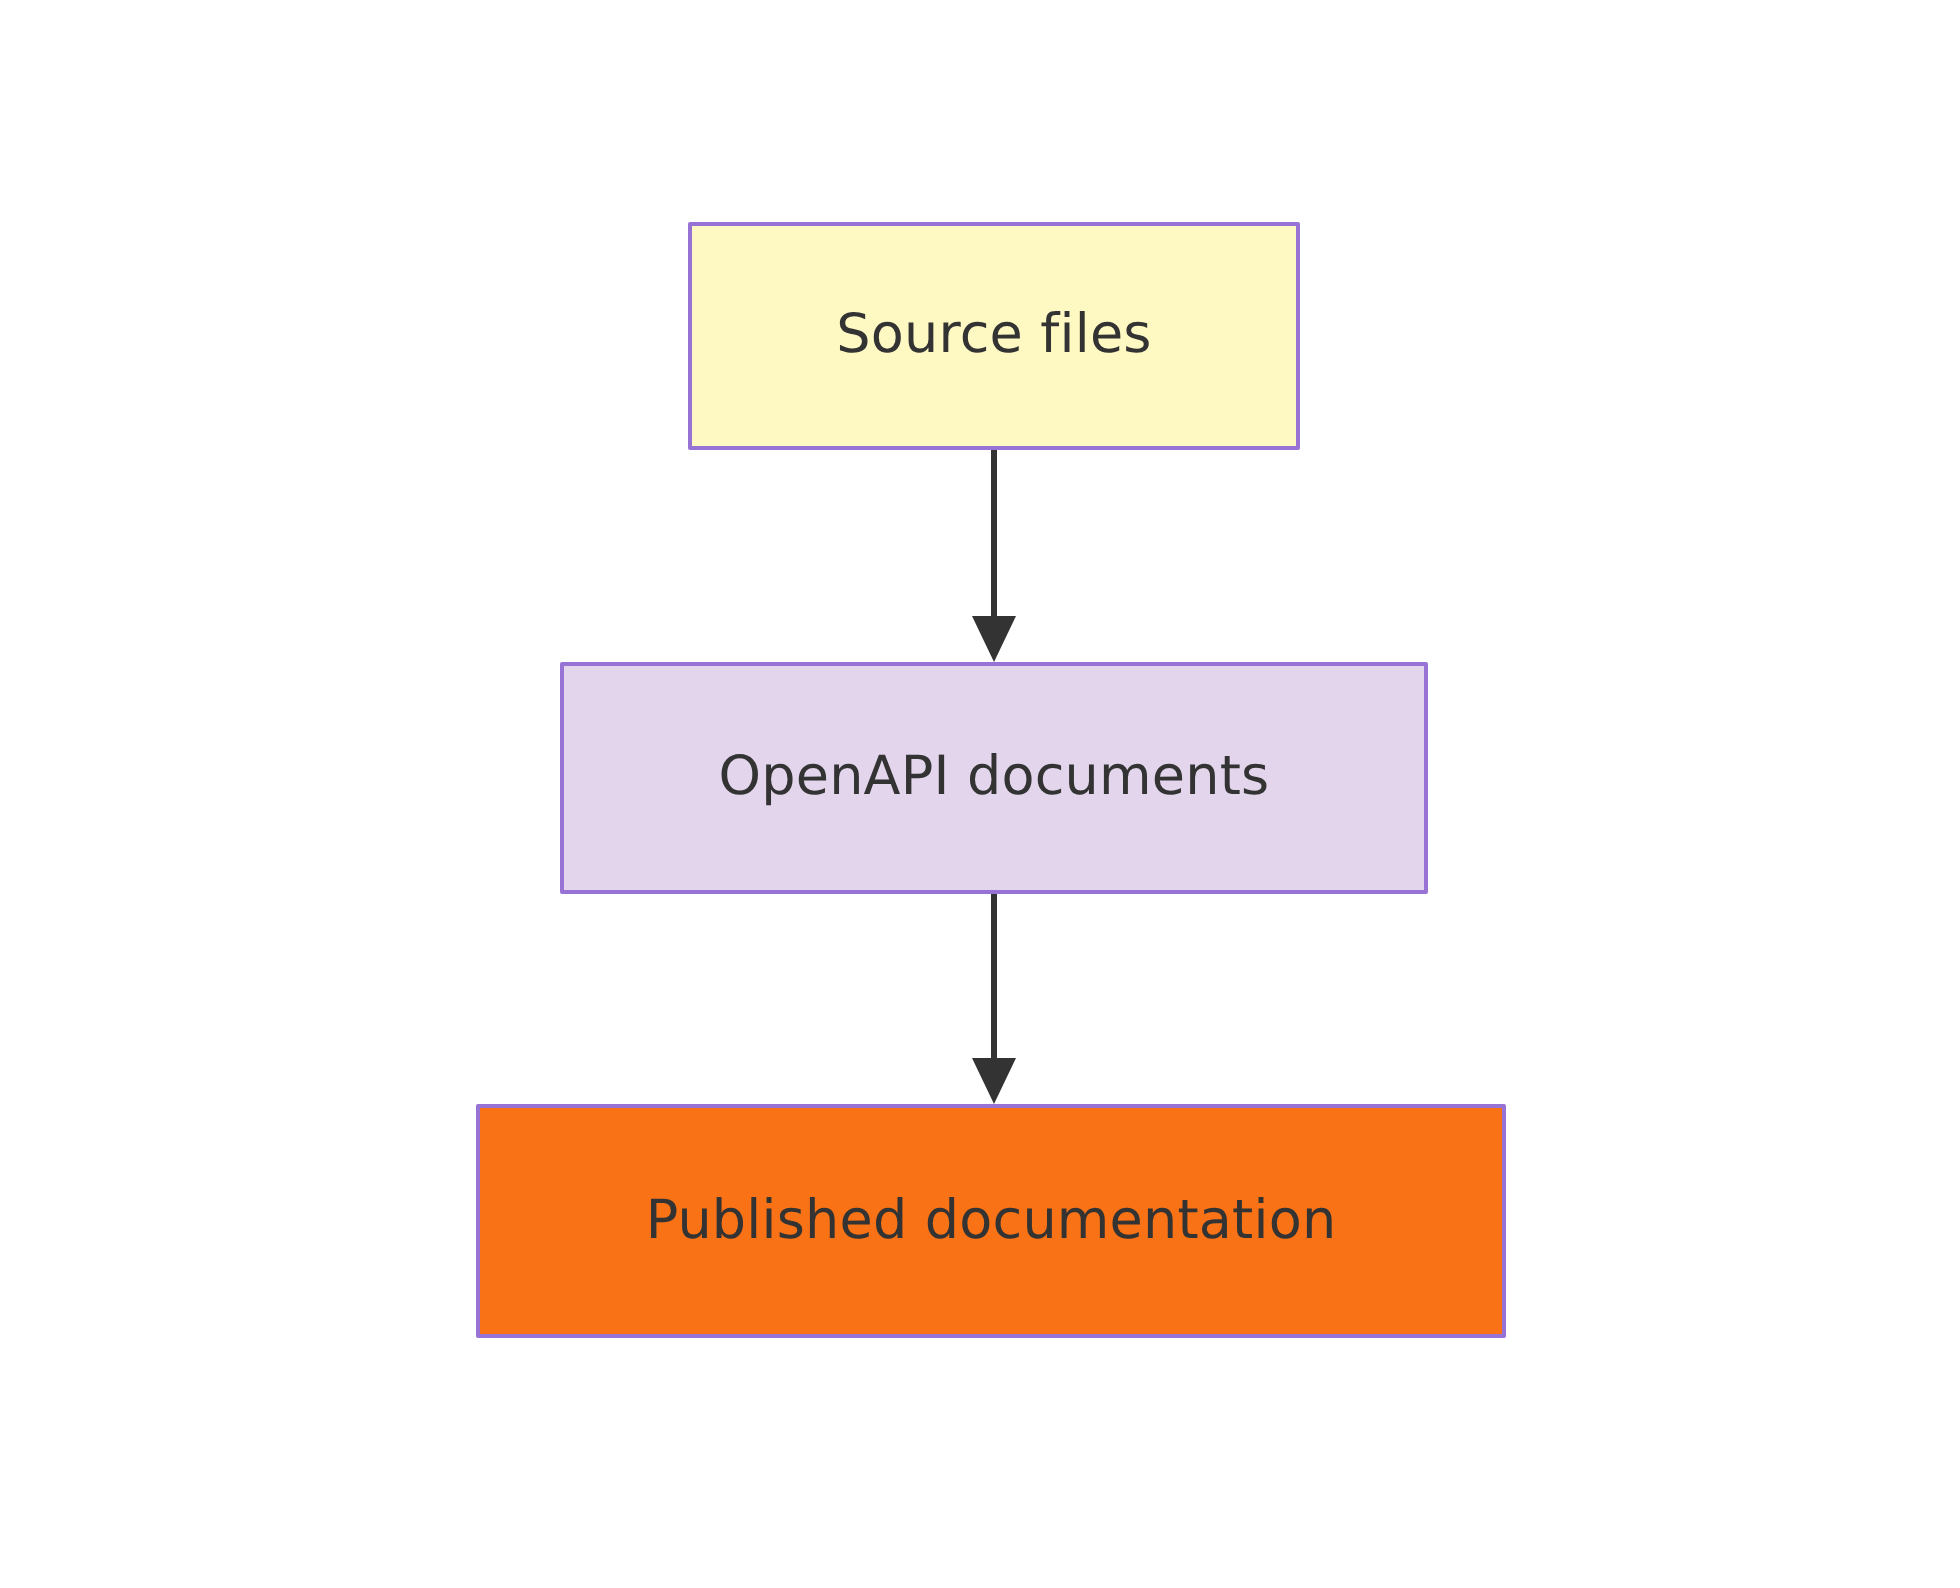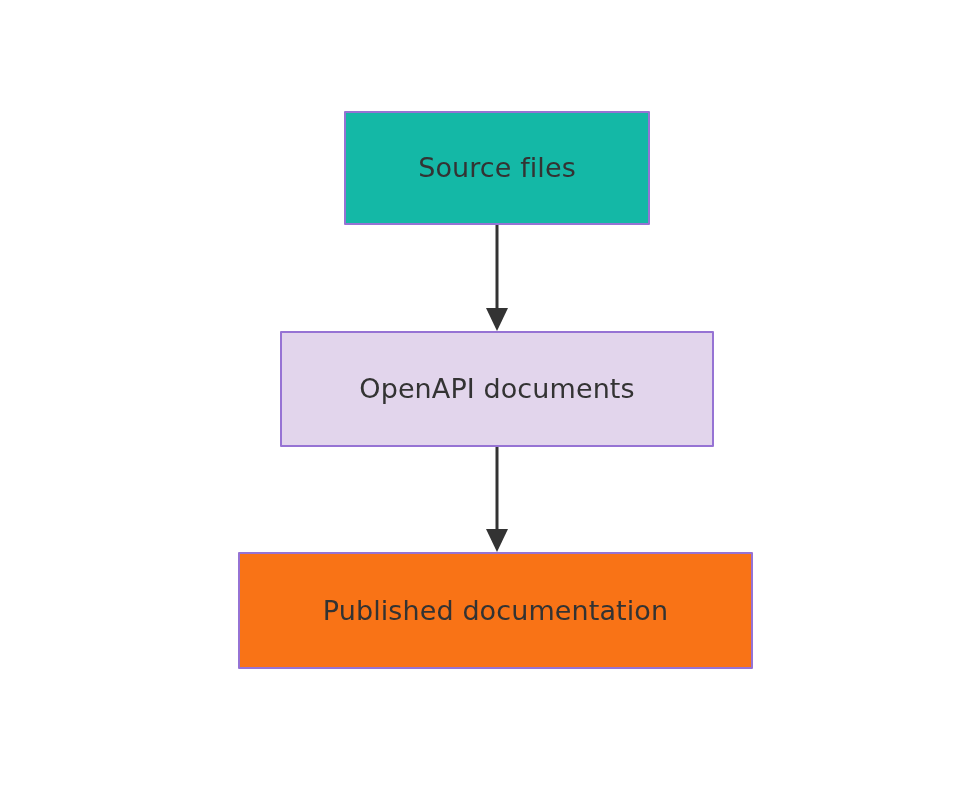--- a/index.html
+++ b/index.html
@@ -33,21 +33,21 @@
     color: #333333;
     letter-spacing: 0.1px;
     white-space: nowrap;
     text-align: center;
   }
   #node-source-files {
     left: 344px;
     top: 111px;
     width: 306px;
     height: 114px;
-    background: #14b8a6;
+    background: #fef9c3;
   }
   #node-openapi-documents {
     left: 280px;
     top: 331px;
     width: 434px;
     height: 116px;
     background: #e2d5ec;
   }
   #node-published-documentation {
     left: 238px;

